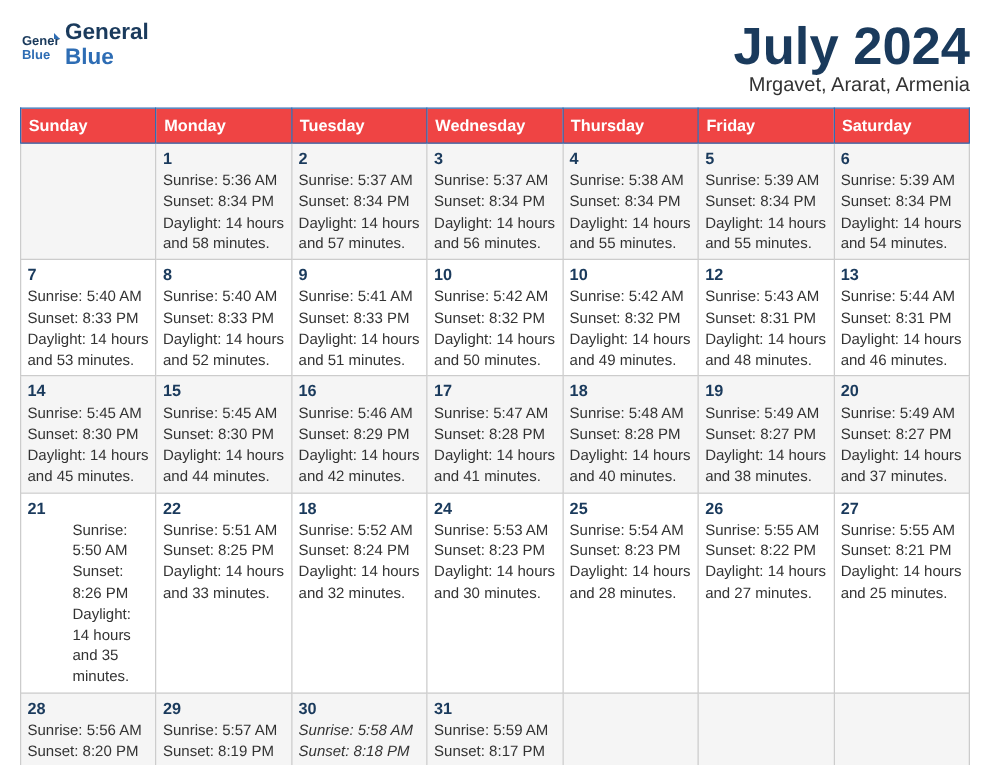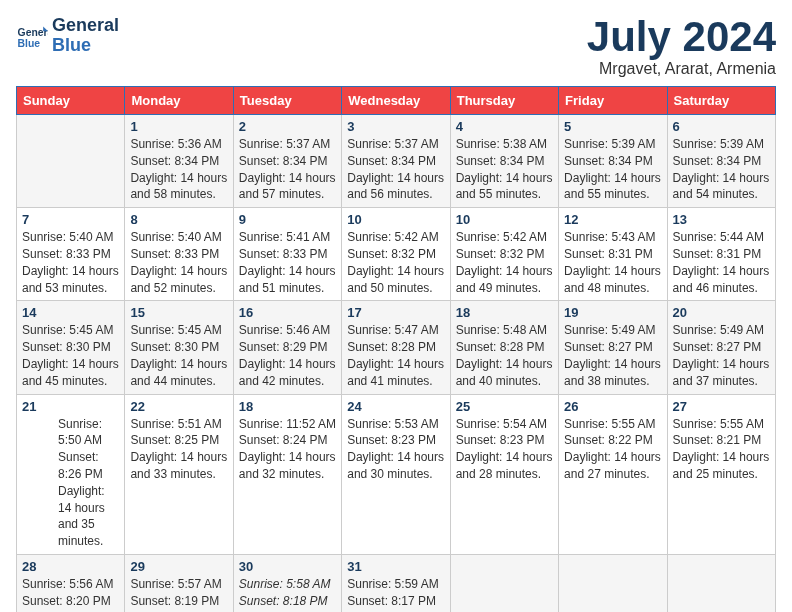--- a/index.html
+++ b/index.html
@@ -281,21 +281,21 @@
         </td>
         <td>
           <span class="day-number">22</span>
           <div class="day-info" style="white-space: pre-line;">Sunrise: 5:51 AM
 Sunset: 8:25 PM
 Daylight: 14 hours
 and 33 minutes.</div>
         </td>
         <td>
           <span class="day-number">18</span>
-          <div class="day-info" style="white-space: pre-line;">Sunrise: 11:52 AM
+          <div class="day-info" style="white-space: pre-line;">Sunrise: 5:52 AM
 Sunset: 8:24 PM
 Daylight: 14 hours
 and 32 minutes.</div>
         </td>
         <td>
           <span class="day-number">24</span>
           <div class="day-info" style="white-space: pre-line;">Sunrise: 5:53 AM
 Sunset: 8:23 PM
 Daylight: 14 hours
 and 30 minutes.</div>

